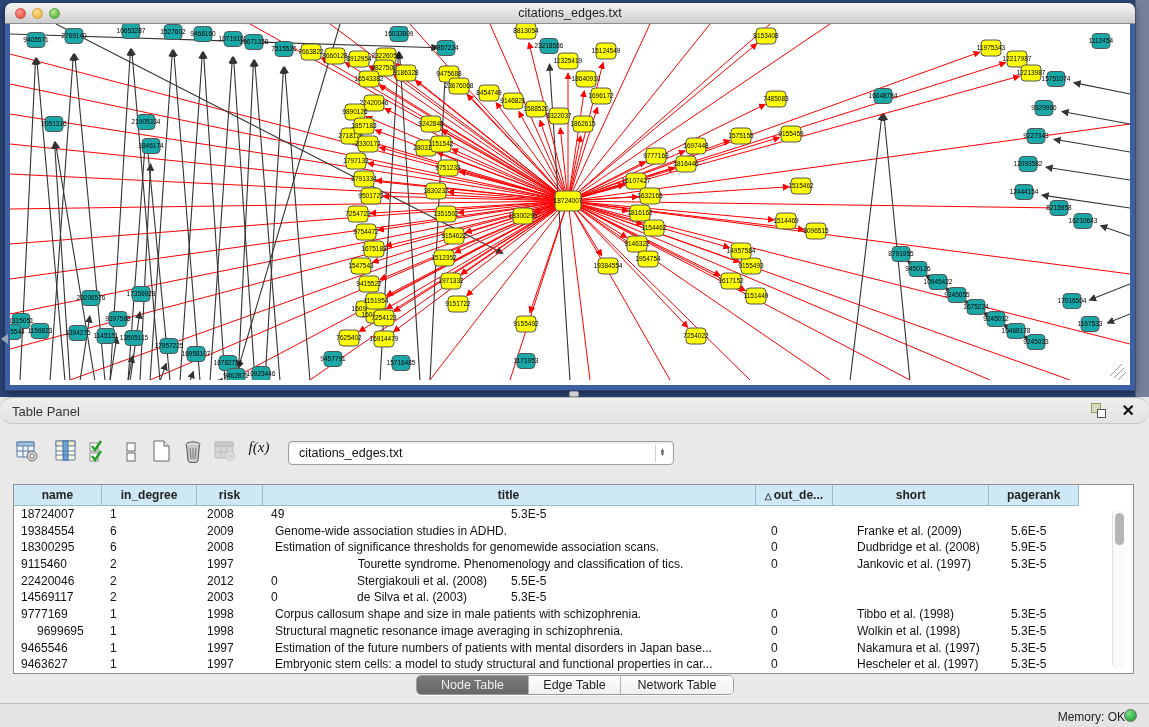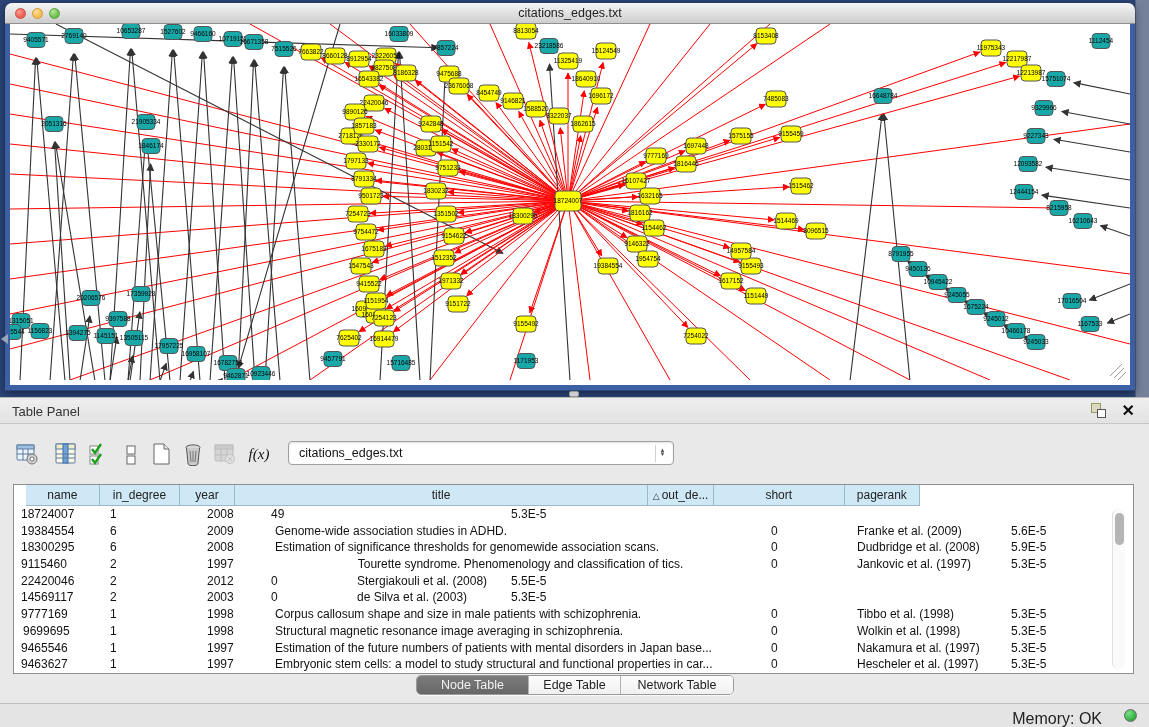--- a/index.html
+++ b/index.html
@@ -23,44 +23,44 @@
   #frame { height:366px; border:5px solid #3d60a5; border-top:none; background:#fff; }
   #canvas { width:1120px; height:356px; background:#fff; }
   #canvas svg { display:block; }
   #panel-toggle { position:absolute; left:1px; top:334px; width:0; height:0;
     border-top:5px solid transparent; border-bottom:5px solid transparent; border-right:7px solid #9aa4b8; }
   #splitter-dot { position:absolute; left:569px; top:391px; width:10px; height:6px;
     background:#cfcfcf; border:1px solid #9a9a9a; border-radius:2px; }
 
   
   #panel-header { position:absolute; left:0; top:397px; width:1149px; height:27px;
-    background:linear-gradient(#efefef,#e2e2e2); border-top:1px solid #b9b9b9; border-bottom:1px solid #c6c6c6; }
+    background:linear-gradient(#efefef,#e2e2e2); border-top:1px solid #b9b9b9; border-bottom:1px solid #c6c6c6;border-radius:13px; }
   #panel-title { position:absolute; left:12px; top:6px; font-size:13px; color:#333; }
   #float-btn { position:absolute; right:42px; top:5px; width:16px; height:16px; cursor:pointer; }
   #float-btn .back { position:absolute; left:0; top:0; width:10px; height:10px; border:1.5px solid #9b9b63; background:#d9d9c2; }
   #float-btn .front { position:absolute; left:6px; top:6px; width:9px; height:9px; border:1.5px solid #555; background:#fff; }
   #close-btn { position:absolute; right:14px; top:3px; font-size:16px; font-weight:bold; color:#111; cursor:pointer; }
 
   #panel-body { position:absolute; left:0; top:425px; width:1149px; height:278px; background:#e9e9e9; }
 
   
   #toolbar { position:absolute; left:0; top:14px; height:34px; width:1149px; }
-  .tool { position:absolute; top:0; width:30px; height:30px; display:flex; align-items:center; justify-content:center; cursor:pointer; }
+  .tool { position:absolute; top:0; width:30px; height:30px; display:flex; justify-content:center; cursor:pointer; }
   .tool svg { display:block; }
   #fx-label { font-size:15px; font-style:italic; font-family:"Liberation Serif", serif; color:#111; }
   #table-select { position:absolute; left:288px; top:2px; width:386px; height:24px; background:#fff;
     border:1px solid #9f9f9f; border-radius:4px; box-shadow:inset 0 1px 2px rgba(0,0,0,.12); cursor:pointer; }
   #table-select .val { position:absolute; left:10px; top:4px; font-size:12.5px; color:#111; }
   #table-select .stepper { position:absolute; right:4px; top:3px; width:14px; height:17px;
     border-left:1px solid #d0d0d0; font-size:6px; line-height:4px; color:#555; text-align:center; padding-top:3px; }
 
   
   #table-box { position:absolute; left:13px; top:59px; width:1121px; height:190px;
     background:#fff; border:1px solid #8f8f8f; overflow:hidden; }
-  #thead { position:absolute; left:12px; top:0; height:21px; width:894px; display:flex; }
+  #thead { position:absolute; left:0; top:0; height:21px; width:1065px; display:flex;font-weight:bold; }
   .th { height:21px; background:#cfe8f6; border-right:1px solid #9cb8c6; border-bottom:1px solid #9cb8c6;
     font-size:12px; color:#222; text-align:center; line-height:20px;
     overflow:hidden; white-space:nowrap; cursor:pointer; }
   .th .sort { font-size:9px; color:#333; margin-right:2px; }
   #tbody { position:absolute; left:0; top:21px; width:1095px; }
   .tr { display:flex; height:16.7px; }
   .td { font-size:12px; color:#111; line-height:16.5px; white-space:nowrap; overflow:hidden; }
   
   #vscroll { position:absolute; right:8px; top:24px; width:13px; height:160px; background:#fafafa;
     border-left:1px solid #e0e0e0; border-radius:6px; }
@@ -70,21 +70,21 @@
   #tabbar { position:absolute; left:416px; top:250px; height:20px; display:flex;
     border:1px solid #9b9b9b; border-radius:5px; overflow:hidden; background:#fcfcfc; box-shadow:0 1px 0 rgba(255,255,255,.7); }
   .seg { height:100%; font-size:12.5px; line-height:19px; text-align:center; color:#222;
     border-right:1px solid #b3b3b3; background:linear-gradient(#fdfdfd,#f0f0f0); cursor:pointer; }
   .seg:last-child { border-right:none; }
   .seg.sel { background:linear-gradient(#7b7b7b,#676767); color:#f2f2f2; }
 
   
   #statusbar { position:absolute; left:0; top:703px; width:1149px; height:24px;
     background:#e4e4e4; border-top:1px solid #bdbdbd; }
-  #memory-label { position:absolute; right:47px; top:6px; font-size:16px; color:#222; }
+  #memory-label { position:absolute; right:24px; top:6px; font-size:12px; color:#222; }
   #memory-dot { position:absolute; right:12px; top:5px; width:13px; height:13px; border-radius:50%;
     background:radial-gradient(circle at 35% 30%, #7fe089, #2fae3e 70%); border:1px solid #6a6a6a; }
 </style>
 </head>
 <body>
 
 <div id="app">
 
   <div id="graph-area">
     <div id="right-strip"></div>
@@ -618,21 +618,21 @@
       <div id="table-select">
         <span class="val">citations_edges.txt</span>
         <span class="stepper">▲<br>▼</span>
       </div>
     </div>
 
     <div id="table-box">
       <div id="thead">
           <div class="th" style="width: 89px;"><span>name</span></div>
           <div class="th" style="width: 97px;"><span>in_degree</span></div>
-          <div class="th" style="width: 66px;"><span>year</span></div>
+          <div class="th" style="width: 66px;"><span>risk</span></div>
           <div class="th" style="width: 500px;"><span>title</span></div>
           <div class="th" style="width: 79px;"><span class="sort">△</span><span>out_de...</span></div>
           <div class="th" style="width: 158px;"><span>short</span></div>
           <div class="th" style="width: 91px;"><span>pagerank</span></div>
         </div>
       <div id="tbody">
           <div class="tr">
             <div class="td" style="width: 89px; padding-left: 7px;">18724007</div>
             <div class="td" style="width: 97px; padding-left: 7px;">1</div>
             <div class="td" style="width: 66px; padding-left: 7px;">2008</div>
@@ -686,21 +686,21 @@
           <div class="tr">
             <div class="td" style="width: 89px; padding-left: 7px;">9777169</div>
             <div class="td" style="width: 97px; padding-left: 7px;">1</div>
             <div class="td" style="width: 66px; padding-left: 7px;">1998</div>
             <div class="td" style="width: 500px; padding-left: 9px;">Corpus callosum shape and size in male patients with schizophrenia.</div>
             <div class="td" style="width: 79px; padding-left: 5px;">0</div>
             <div class="td" style="width: 158px; padding-left: 12px;">Tibbo et al. (1998)</div>
             <div class="td" style="width: 91px; padding-left: 8px;">5.3E-5</div>
           </div>
           <div class="tr">
-            <div class="td" style="width: 89px; padding-left: 9px;">9699695</div>
+            <div class="td" style="width: 89px; padding-left: 23px;">9699695</div>
             <div class="td" style="width: 97px; padding-left: 7px;">1</div>
             <div class="td" style="width: 66px; padding-left: 7px;">1998</div>
             <div class="td" style="width: 500px; padding-left: 9px;">Structural magnetic resonance image averaging in schizophrenia.</div>
             <div class="td" style="width: 79px; padding-left: 5px;">0</div>
             <div class="td" style="width: 158px; padding-left: 12px;">Wolkin et al. (1998)</div>
             <div class="td" style="width: 91px; padding-left: 8px;">5.3E-5</div>
           </div>
           <div class="tr">
             <div class="td" style="width: 89px; padding-left: 7px;">9465546</div>
             <div class="td" style="width: 97px; padding-left: 7px;">1</div>

